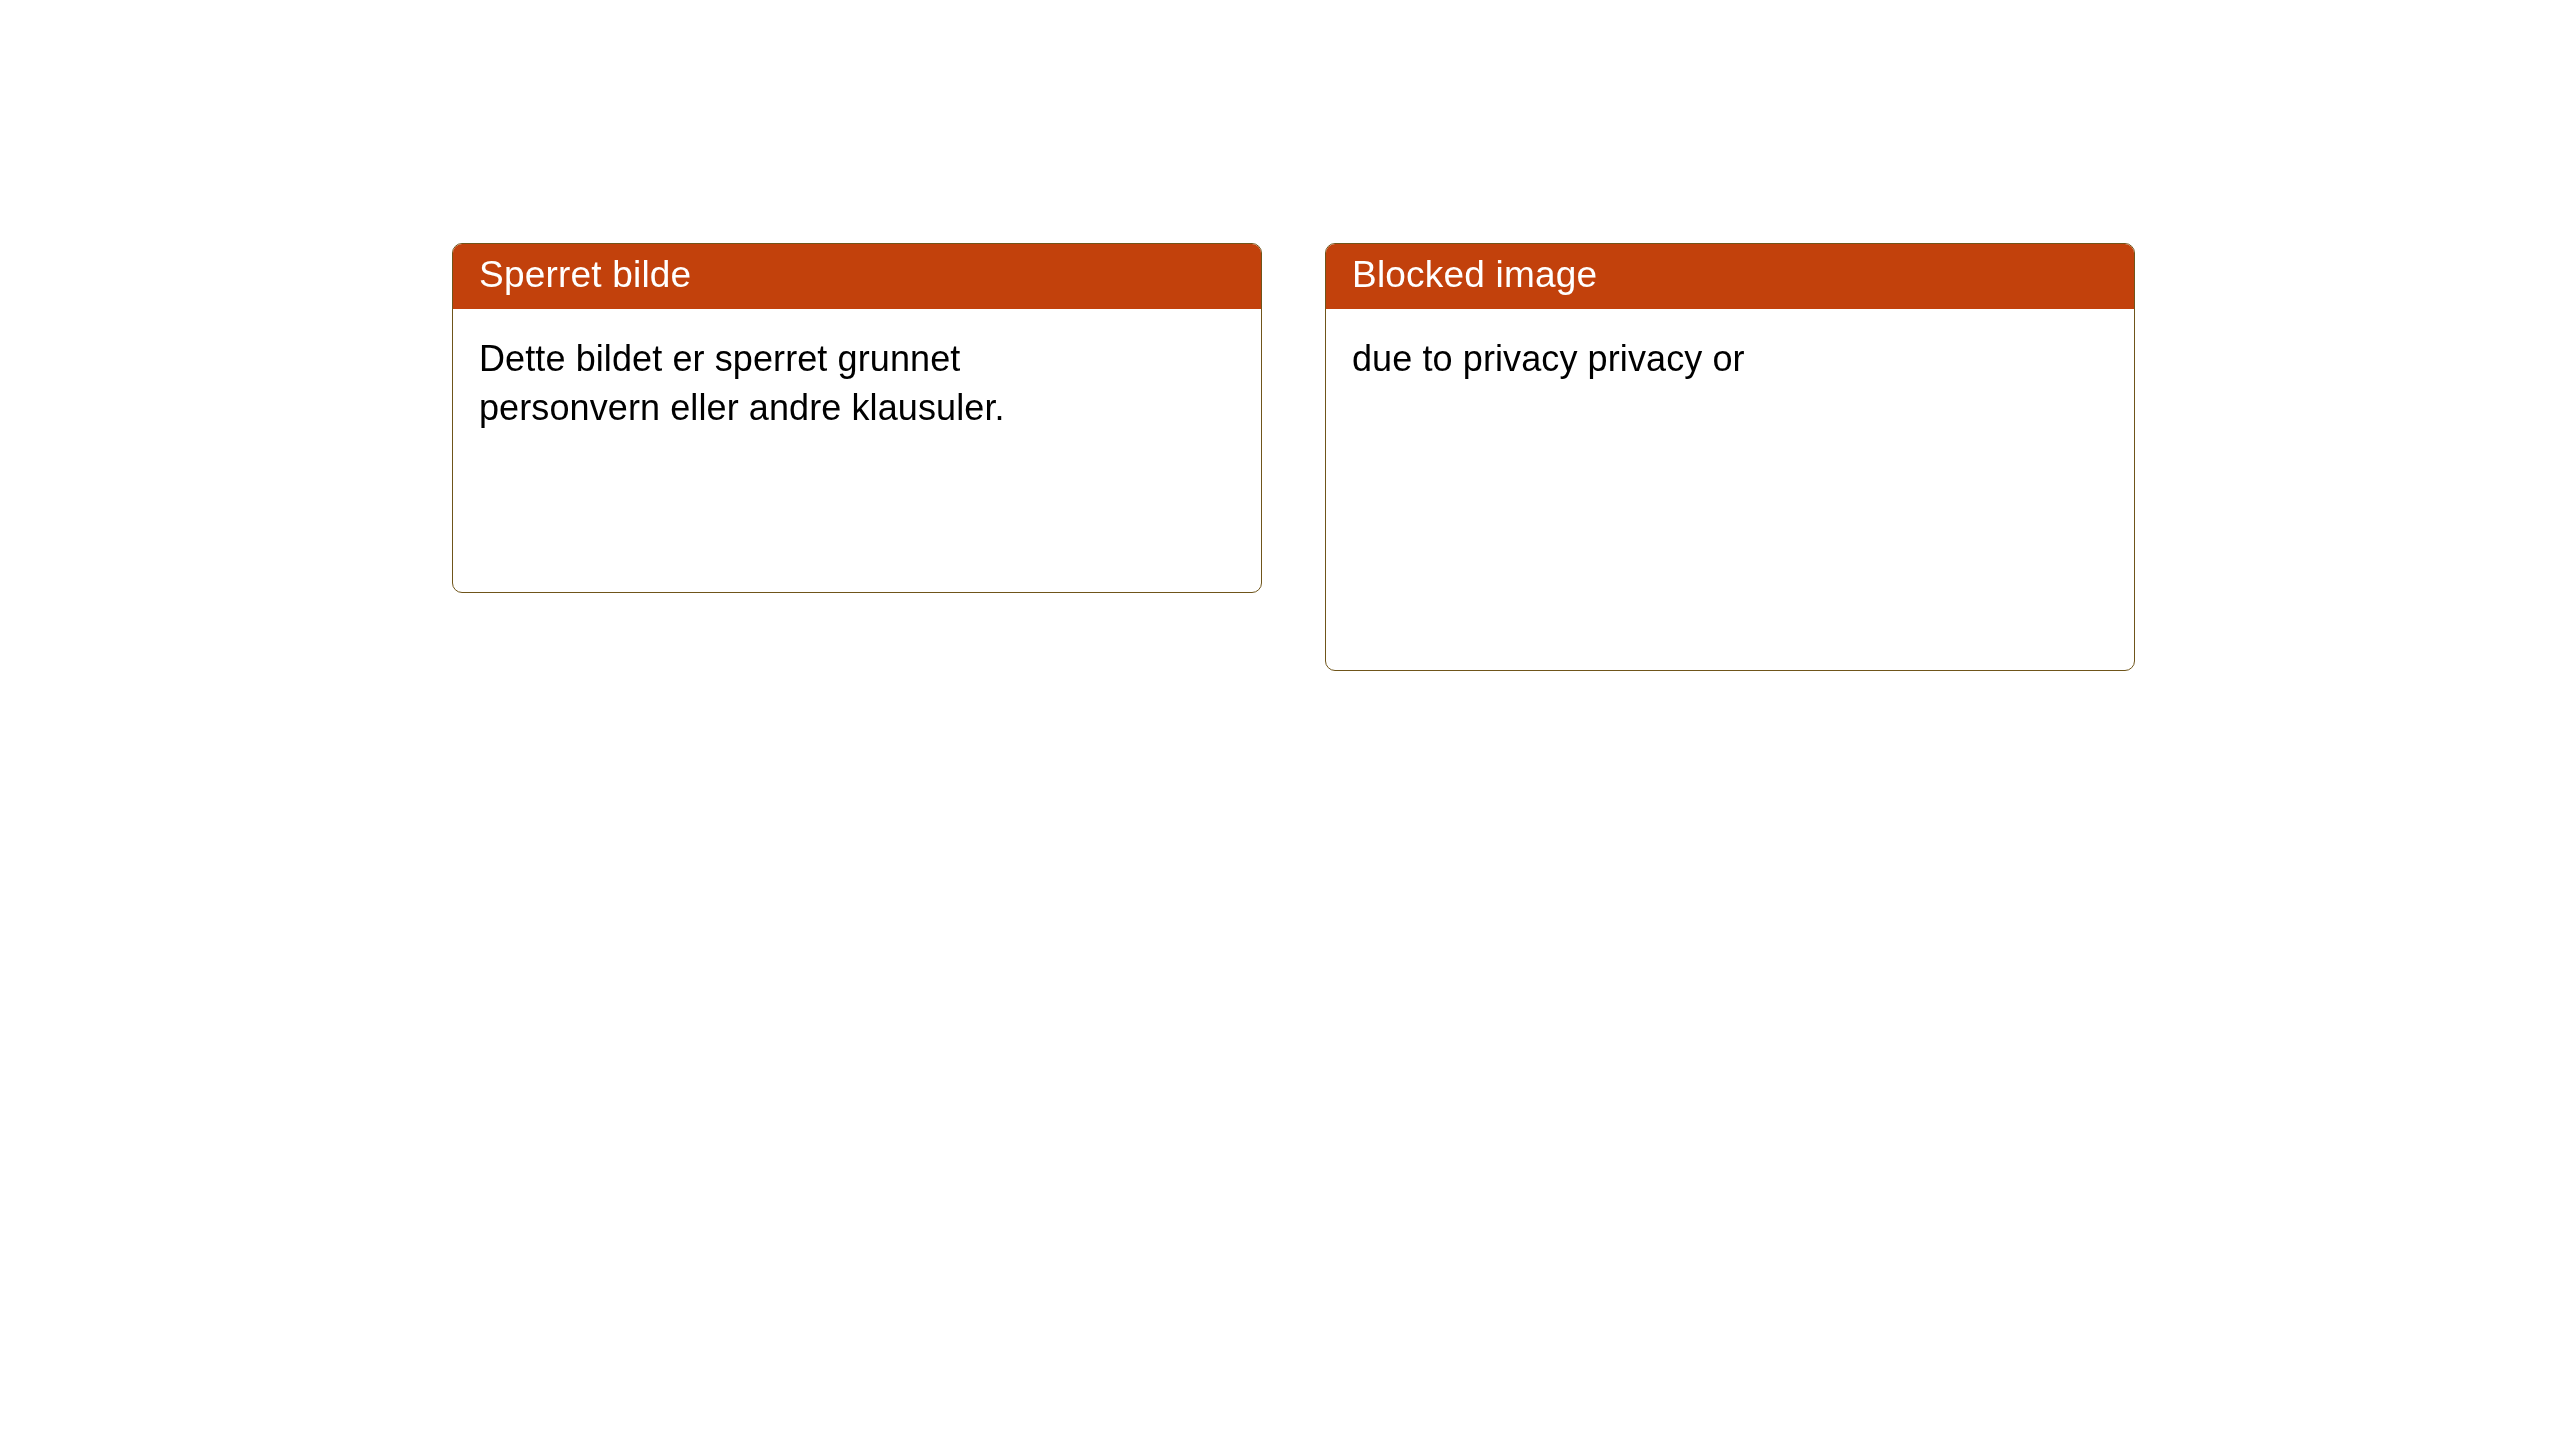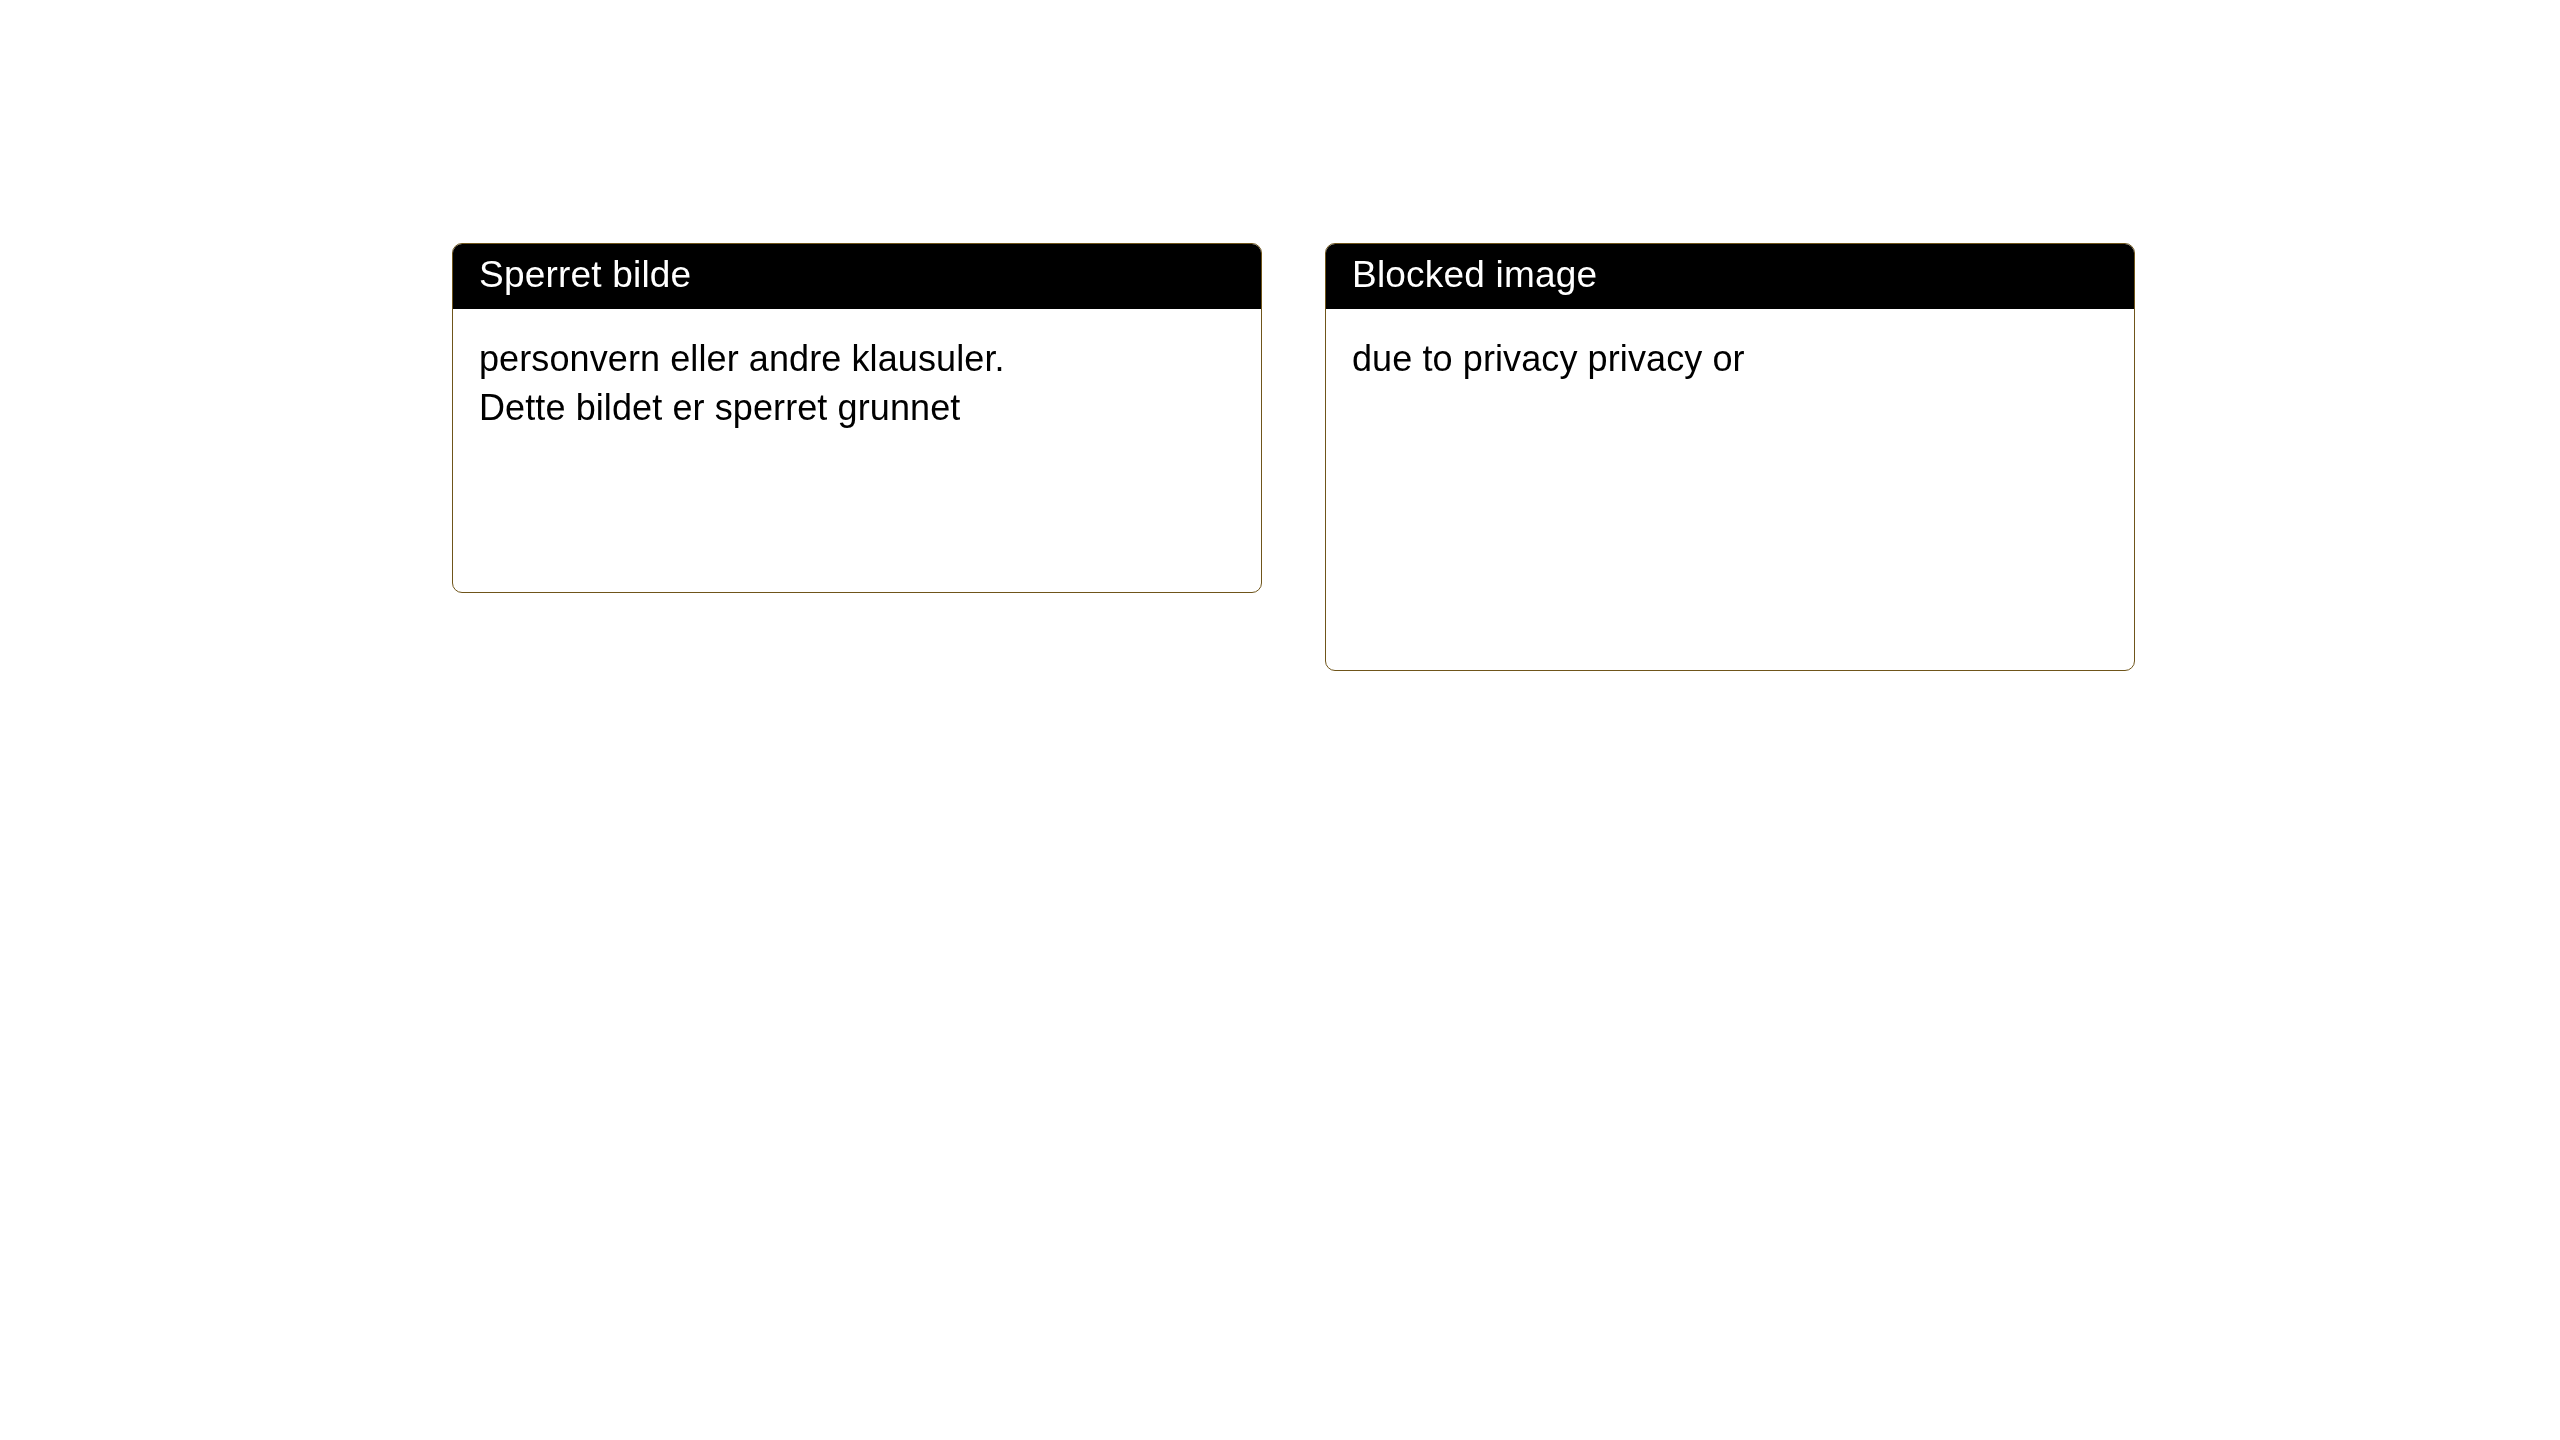--- a/index.html
+++ b/index.html
@@ -46,21 +46,21 @@
     width: 810px;
     height: 350px;
   }
 
   .card-en {
     width: 810px;
     height: 428px;
   }
 
   .card-header {
-    background: #000000;
+    background: #c2410c;
     color: #ffffff;
     font-size: 37px;
     line-height: 1.25;
     padding: 8px 26px 11px 26px;
     box-sizing: border-box;
     letter-spacing: 0.2px;
     white-space: nowrap;
   }
 
   .card-body {
@@ -86,22 +86,22 @@
 <body>
 
 <div class="page">
 
   <div class="cards-row">
 
     <div class="notice-card card-no">
       <div class="card-header">Sperret bilde</div>
       <div class="card-body">
         <p>
+          <span class="body-line">Dette bildet er sperret grunnet</span>
           <span class="body-line">personvern eller andre klausuler.</span>
-          <span class="body-line">Dette bildet er sperret grunnet</span>
         </p>
       </div>
     </div>
 
     <div class="notice-card card-en">
       <div class="card-header">Blocked image</div>
       <div class="card-body">
         <p>
           <span class="body-line">due to privacy privacy or</span>
         </p>

